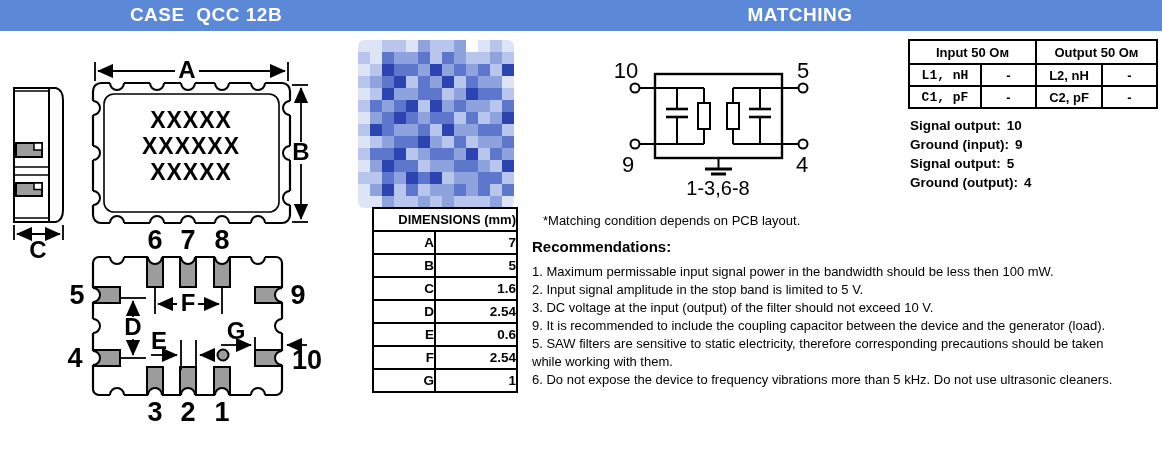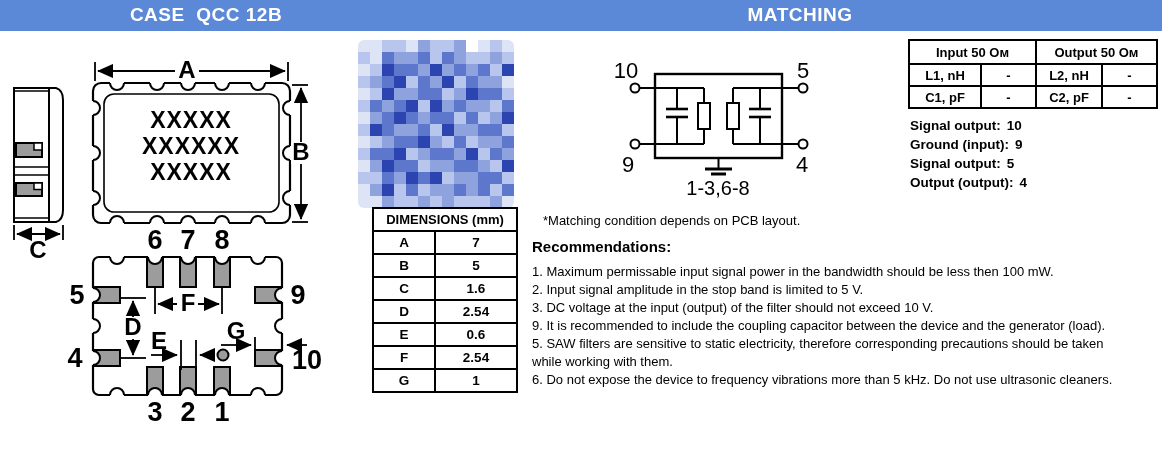--- a/index.html
+++ b/index.html
@@ -16,32 +16,32 @@
   
   .abs{position:absolute;}
 
   
   .mosaic{left:358px;top:40px;display:grid;grid-template-columns:repeat(13,12px);
           grid-auto-rows:12px;border-radius:6px;overflow:hidden;}
 
   
   table{border-collapse:collapse;}
   .dim-table{left:372px;top:207px;}
-  .dim-table th,.dim-table td{border:2px solid #000;font-weight:bold;text-align:center;padding:0;}
+  .dim-table th,.dim-table td{border:2px solid #000;font-weight:bold;text-align:right;padding:0;}
   .dim-table th{font-size:13px;height:21px;width:142px;}
   .dim-table td{font-size:13.5px;height:21px;}
   .dim-table td.c1{width:60px;}
   .dim-table td.c2{width:80px;}
 
   
   .match-table{left:908px;top:39px;}
   .match-table th,.match-table td{border:2px solid #000;font-weight:bold;text-align:center;padding:0;}
   .match-table th{font-size:13px;height:22px;}
   .match-table td{font-size:13px;height:20px;}
-  .match-table .w1{width:70px;} .match-table .w2{width:53px;}
+  .match-table .w1{width:70px;font-family:Liberation Mono, monospace;} .match-table .w2{width:53px;}
   .match-table .w3{width:64px;} .match-table .w4{width:53px;}
 
   
   .pin-list{left:910px;top:116px;font-weight:bold;font-size:13.5px;line-height:19px;}
   .pin-list .val{margin-left:6px;}
 
   
   .notes{left:532px;top:213px;width:588px;font-size:13px;}
   .note-line{margin:0 0 10px 11px;}
   .rec-title{font-weight:bold;font-size:15px;margin:0 0 8px 0;}
@@ -536,21 +536,21 @@
       <td class="w3">C2, pF</td>
       <td class="w4">-</td>
     </tr>
   </tbody>
     </table>
 
   <div class="abs pin-list">
     <div><span>Signal output:</span><span class="val">10</span></div>
     <div><span>Ground (input):</span><span class="val">9</span></div>
     <div><span>Signal output:</span><span class="val">5</span></div>
-    <div><span>Output (output):</span><span class="val">4</span></div>
+    <div><span>Ground (output):</span><span class="val">4</span></div>
   </div>
 
   <div class="abs notes">
     <p class="note-line">*Matching condition depends on PCB layout.</p>
     <p class="rec-title">Recommendations:</p>
     <p class="rec-item">1. Maximum permissable input signal power in the bandwidth should be less then 100 mW.</p>
     <p class="rec-item">2. Input signal amplitude in the stop band is limited to 5 V.</p>
     <p class="rec-item">3. DC voltage at the input (output) of the filter should not exceed 10 V.</p>
     <p class="rec-item">9. It is recommended to include the coupling capacitor between the device and the generator (load).</p>
     <p class="rec-item">5. SAW filters are sensitive to static electricity, therefore corresponding precautions should be taken while working with them.</p>

